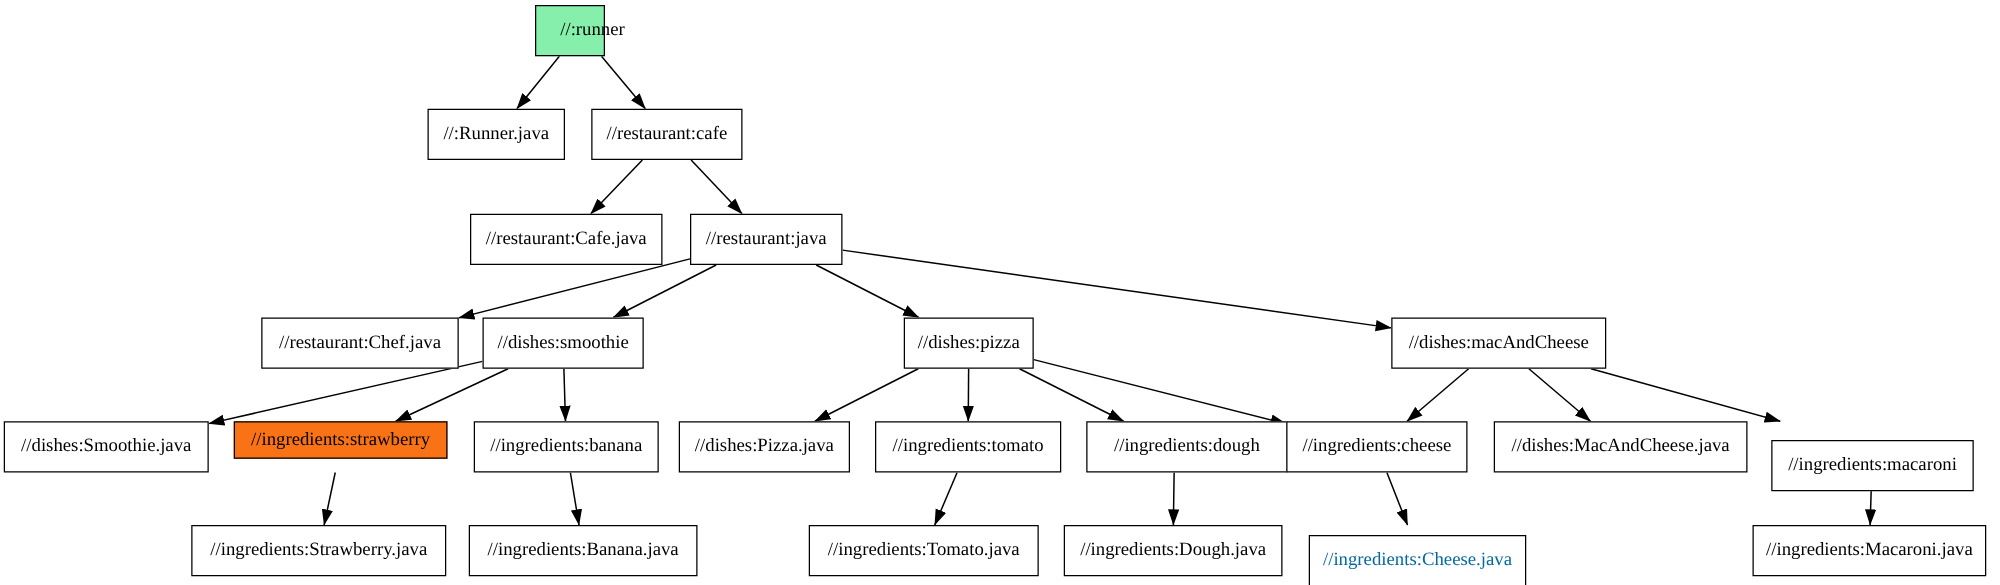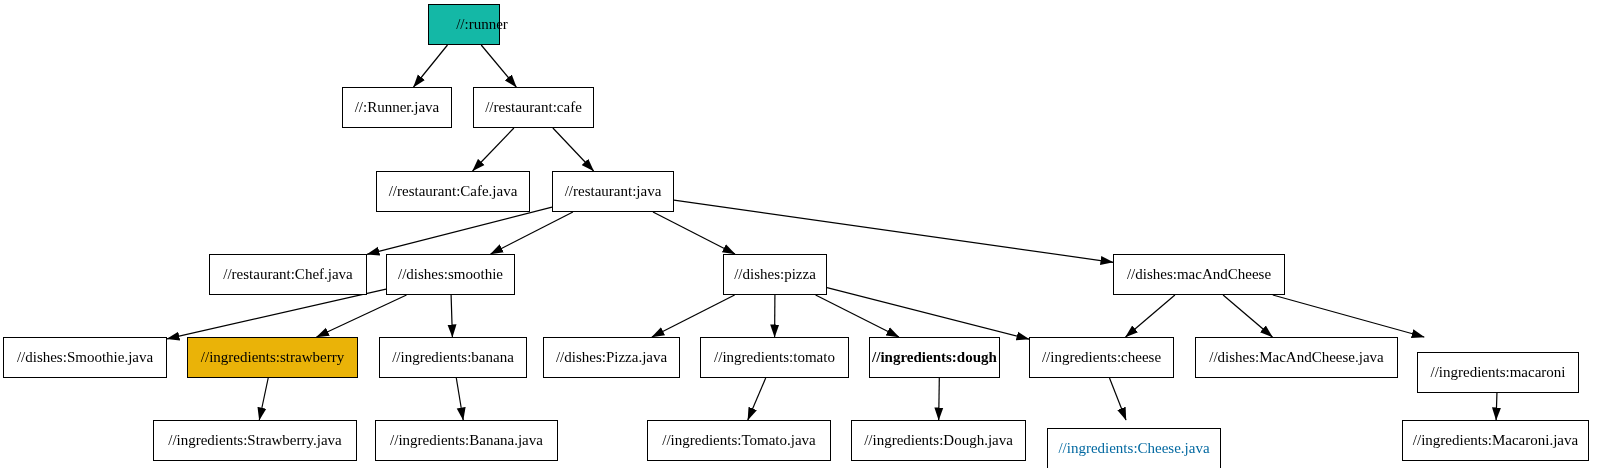--- a/index.html
+++ b/index.html
@@ -66,35 +66,35 @@
         <line x1="765.7" y1="378.0" x2="747.8" y2="420.0" stroke="#000000" stroke-width="1.2" marker-end="url(#arrowhead)"></line>
         <line x1="939.3" y1="378.0" x2="938.7" y2="420.0" stroke="#000000" stroke-width="1.2" marker-end="url(#arrowhead)"></line>
         <line x1="1109.5" y1="378.0" x2="1126.0" y2="420.0" stroke="#000000" stroke-width="1.2" marker-end="url(#arrowhead)"></line>
         <line x1="1174.9" y1="295.0" x2="1125.6" y2="337.0" stroke="#000000" stroke-width="1.2" marker-end="url(#arrowhead)"></line>
         <line x1="1223.1" y1="295.0" x2="1272.4" y2="337.0" stroke="#000000" stroke-width="1.2" marker-end="url(#arrowhead)"></line>
         <line x1="1272.8" y1="295.0" x2="1424.2" y2="337.0" stroke="#000000" stroke-width="1.2" marker-end="url(#arrowhead)"></line>
         <line x1="1497.4" y1="378.0" x2="1496.1" y2="420.0" stroke="#000000" stroke-width="1.2" marker-end="url(#arrowhead)"></line>
       </g>
   </svg>
   <div id="node-layer">
-      <div class="graph-node" style="left: 428px; top: 4px; width: 72px; height: 41px; border-color: rgb(0, 0, 0); background: #14b8a6; color: rgb(0, 0, 0); padding-left: 36px;">//:runner</div>
+      <div class="graph-node" style="left: 428px; top: 4px; width: 56px; height: 41px; border-color: rgb(0, 0, 0); background: #86efac; color: rgb(0, 0, 0); padding-left: 36px;">//:runner</div>
       <div class="graph-node" style="left: 342px; top: 87px; width: 110px; height: 41px; border-color: rgb(0, 0, 0); background: rgb(255, 255, 255); color: rgb(0, 0, 0);">//:Runner.java</div>
       <div class="graph-node" style="left: 473px; top: 87px; width: 121px; height: 41px; border-color: rgb(0, 0, 0); background: rgb(255, 255, 255); color: rgb(0, 0, 0);">//restaurant:cafe</div>
       <div class="graph-node" style="left: 376px; top: 171px; width: 154px; height: 41px; border-color: rgb(0, 0, 0); background: rgb(255, 255, 255); color: rgb(0, 0, 0);">//restaurant:Cafe.java</div>
       <div class="graph-node" style="left: 552px; top: 171px; width: 122px; height: 41px; border-color: rgb(0, 0, 0); background: rgb(255, 255, 255); color: rgb(0, 0, 0);">//restaurant:java</div>
       <div class="graph-node" style="left: 209px; top: 254px; width: 158px; height: 41px; border-color: rgb(0, 0, 0); background: rgb(255, 255, 255); color: rgb(0, 0, 0);">//restaurant:Chef.java</div>
       <div class="graph-node" style="left: 386px; top: 254px; width: 129px; height: 41px; border-color: rgb(0, 0, 0); background: rgb(255, 255, 255); color: rgb(0, 0, 0);">//dishes:smoothie</div>
       <div class="graph-node" style="left: 723px; top: 254px; width: 104px; height: 41px; border-color: rgb(0, 0, 0); background: rgb(255, 255, 255); color: rgb(0, 0, 0); text-align: center;">//dishes:pizza</div>
       <div class="graph-node" style="left: 1113px; top: 254px; width: 172px; height: 41px; border-color: rgb(0, 0, 0); background: rgb(255, 255, 255); color: rgb(0, 0, 0);">//dishes:macAndCheese</div>
       <div class="graph-node" style="left: 3px; top: 337px; width: 164px; height: 41px; border-color: rgb(0, 0, 0); background: rgb(255, 255, 255); color: rgb(0, 0, 0);">//dishes:Smoothie.java</div>
-      <div class="graph-node" style="left: 187px; top: 337px; width: 171px; height: 41px; border-color: rgb(0, 0, 0); background: #eab308; color: rgb(0, 0, 0);">//ingredients:strawberry</div>
+      <div class="graph-node" style="left: 187px; top: 337px; width: 171px; height: 30px; border-color: rgb(0, 0, 0); background: #f97316; color: rgb(0, 0, 0);">//ingredients:strawberry</div>
       <div class="graph-node" style="left: 379px; top: 337px; width: 148px; height: 41px; border-color: rgb(0, 0, 0); background: rgb(255, 255, 255); color: rgb(0, 0, 0); text-align: right;">//ingredients:banana</div>
       <div class="graph-node" style="left: 543px; top: 337px; width: 137px; height: 41px; border-color: rgb(0, 0, 0); background: rgb(255, 255, 255); color: rgb(0, 0, 0);">//dishes:Pizza.java</div>
       <div class="graph-node" style="left: 700px; top: 337px; width: 149px; height: 41px; border-color: rgb(0, 0, 0); background: rgb(255, 255, 255); color: rgb(0, 0, 0); text-align: right;">//ingredients:tomato</div>
-      <div class="graph-node" style="left: 869px; top: 337px; width: 131px; height: 41px; border-color: rgb(0, 0, 0); background: rgb(255, 255, 255); color: rgb(0, 0, 0); font-weight: bold;">//ingredients:dough</div>
+      <div class="graph-node" style="left: 869px; top: 337px; width: 161px; height: 41px; border-color: rgb(0, 0, 0); background: rgb(255, 255, 255); color: rgb(0, 0, 0);">//ingredients:dough</div>
       <div class="graph-node" style="left: 1029px; top: 337px; width: 145px; height: 41px; border-color: rgb(0, 0, 0); background: rgb(255, 255, 255); color: rgb(0, 0, 0);">//ingredients:cheese</div>
       <div class="graph-node" style="left: 1195px; top: 337px; width: 203px; height: 41px; border-color: rgb(0, 0, 0); background: rgb(255, 255, 255); color: rgb(0, 0, 0);">//dishes:MacAndCheese.java</div>
       <div class="graph-node" style="left: 1417px; top: 337px; width: 162px; height: 41px; border-color: rgb(0, 0, 0); background: rgb(255, 255, 255); color: rgb(0, 0, 0); margin-top: 15px;">//ingredients:macaroni</div>
       <div class="graph-node" style="left: 153px; top: 420px; width: 204px; height: 41px; border-color: rgb(0, 0, 0); background: rgb(255, 255, 255); color: rgb(0, 0, 0);">//ingredients:Strawberry.java</div>
       <div class="graph-node" style="left: 375px; top: 420px; width: 183px; height: 41px; border-color: rgb(0, 0, 0); background: rgb(255, 255, 255); color: rgb(0, 0, 0);">//ingredients:Banana.java</div>
       <div class="graph-node" style="left: 647px; top: 420px; width: 184px; height: 41px; border-color: rgb(0, 0, 0); background: rgb(255, 255, 255); color: rgb(0, 0, 0);">//ingredients:Tomato.java</div>
       <div class="graph-node" style="left: 851px; top: 420px; width: 175px; height: 41px; border-color: rgb(0, 0, 0); background: rgb(255, 255, 255); color: rgb(0, 0, 0);">//ingredients:Dough.java</div>
       <div class="graph-node" style="left: 1047px; top: 428px; width: 174px; height: 41px; border-color: rgb(0, 0, 0); background: rgb(255, 255, 255); color: #0369a1;">//ingredients:Cheese.java</div>
       <div class="graph-node" style="left: 1402px; top: 420px; width: 187px; height: 41px; border-color: rgb(0, 0, 0); background: rgb(255, 255, 255); color: rgb(0, 0, 0);">//ingredients:Macaroni.java</div>
     </div>

